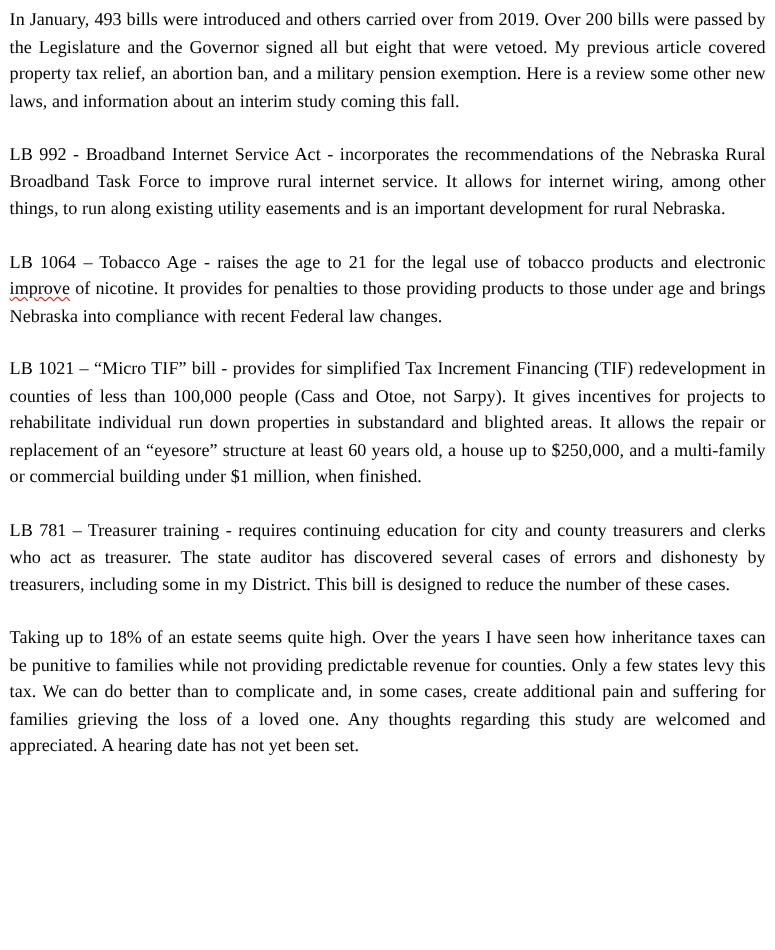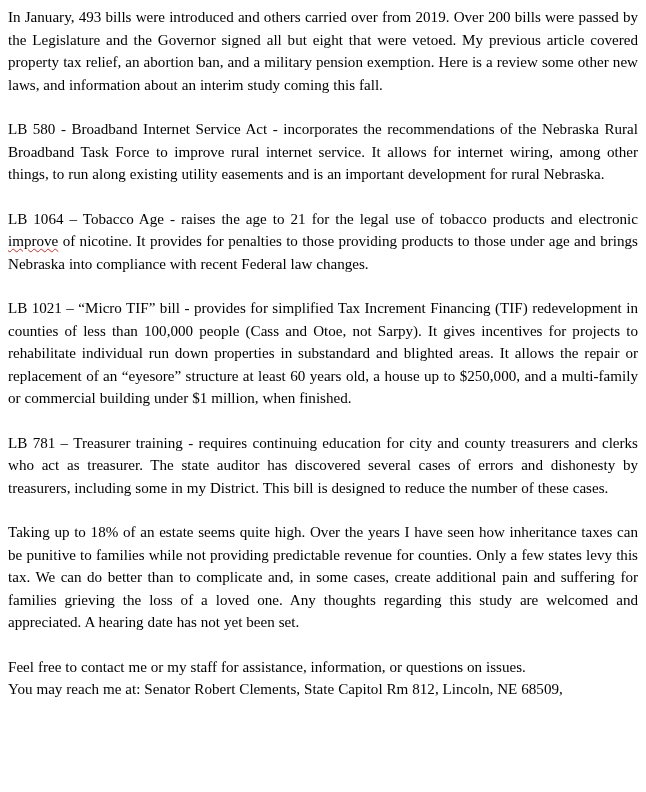--- a/index.html
+++ b/index.html
@@ -43,30 +43,25 @@
   }
   .sig-line { display: block; }
 </style>
 </head>
 <body>
 
 <div class="page">
 
   <p class="para">In January, 493 bills were introduced and others carried over from 2019.  Over 200 bills were passed by the Legislature and the Governor signed all but eight that were vetoed.  My previous article covered property tax relief, an abortion ban, and a military pension exemption.  Here is a review some other new laws, and information about an interim study coming this fall.</p>
 
-  <p class="para">LB 580 - Broadband Internet Service Act - incorporates the recommendations of the Nebraska Rural Broadband Task Force to improve rural internet service.  It allows for internet wiring, among other things, to run along existing utility easements and is an important development for rural Nebraska.</p>
+  <p class="para">LB 992 - Broadband Internet Service Act - incorporates the recommendations of the Nebraska Rural Broadband Task Force to improve rural internet service.  It allows for internet wiring, among other things, to run along existing utility easements and is an important development for rural Nebraska.</p>
 
   <p class="para"><span>LB 1064 – Tobacco Age - raises the age to 21 for the legal use of tobacco products and electronic </span><span class="spellerror">improve</span><span> of nicotine.  It provides for penalties to those providing products to those under age and brings Nebraska into compliance with recent Federal law changes.</span></p>
 
   <p class="para">LB 1021 – “Micro TIF” bill - provides for simplified Tax Increment Financing (TIF) redevelopment in counties of less than 100,000 people (Cass and Otoe, not Sarpy).  It gives incentives for projects to rehabilitate individual run down properties in substandard and blighted areas.  It allows the repair or replacement of an “eyesore” structure at least 60 years old, a house up to $250,000, and a multi-family or commercial building under $1 million, when finished.</p>
 
   <p class="para">LB 781 – Treasurer training - requires continuing education for city and county treasurers and clerks who act as treasurer.  The state auditor has discovered several cases of errors and dishonesty by treasurers, including some in my District.  This bill is designed to reduce the number of these cases.</p>
 
 
   <p class="para">Taking up to 18% of an estate seems quite high.  Over the years I have seen how inheritance taxes can be punitive to families while not providing predictable revenue for counties.  Only a few states levy this tax.  We can do better than to complicate and, in some cases, create additional pain and suffering for families grieving the loss of a loved one.  Any thoughts regarding this study are welcomed and appreciated.  A hearing date has not yet been set.</p>
 
-  <p class="para ragged">
-      <span class="sig-line">Feel free to contact me or my staff for assistance, information, or questions on issues.</span>
-      <span class="sig-line">You may reach me at: Senator Robert Clements, State Capitol Rm 812, Lincoln, NE 68509,</span>
-      <span class="sig-line"></span>
-    </p>
 
 </div>
 
 </body></html>

